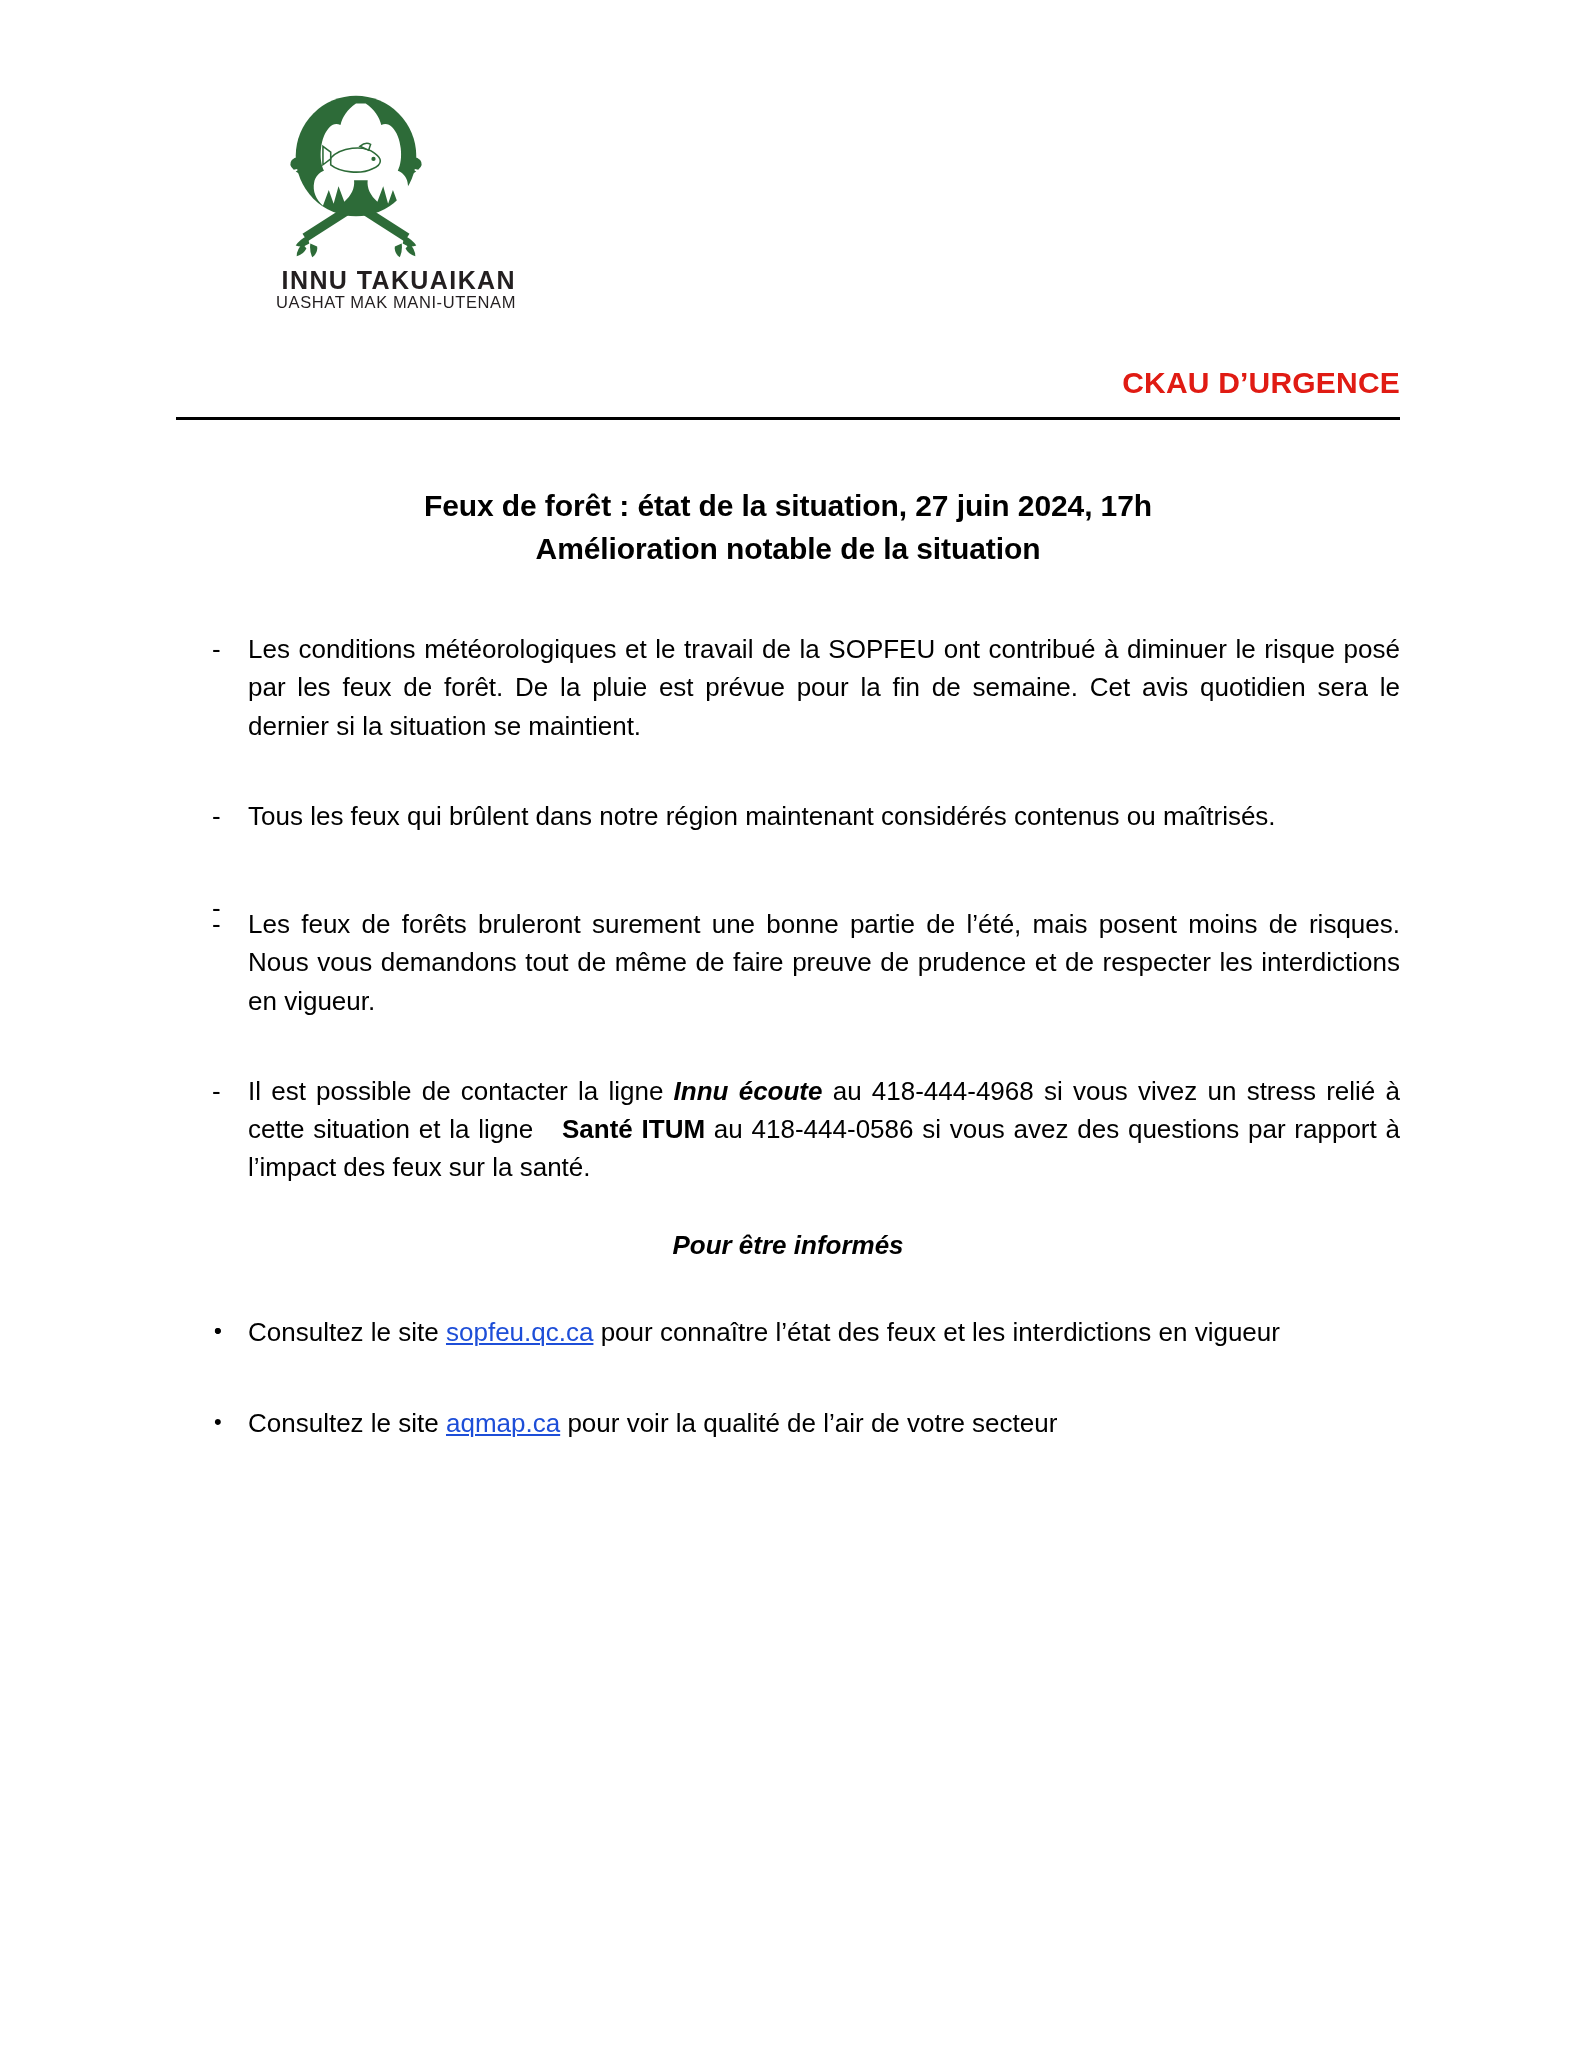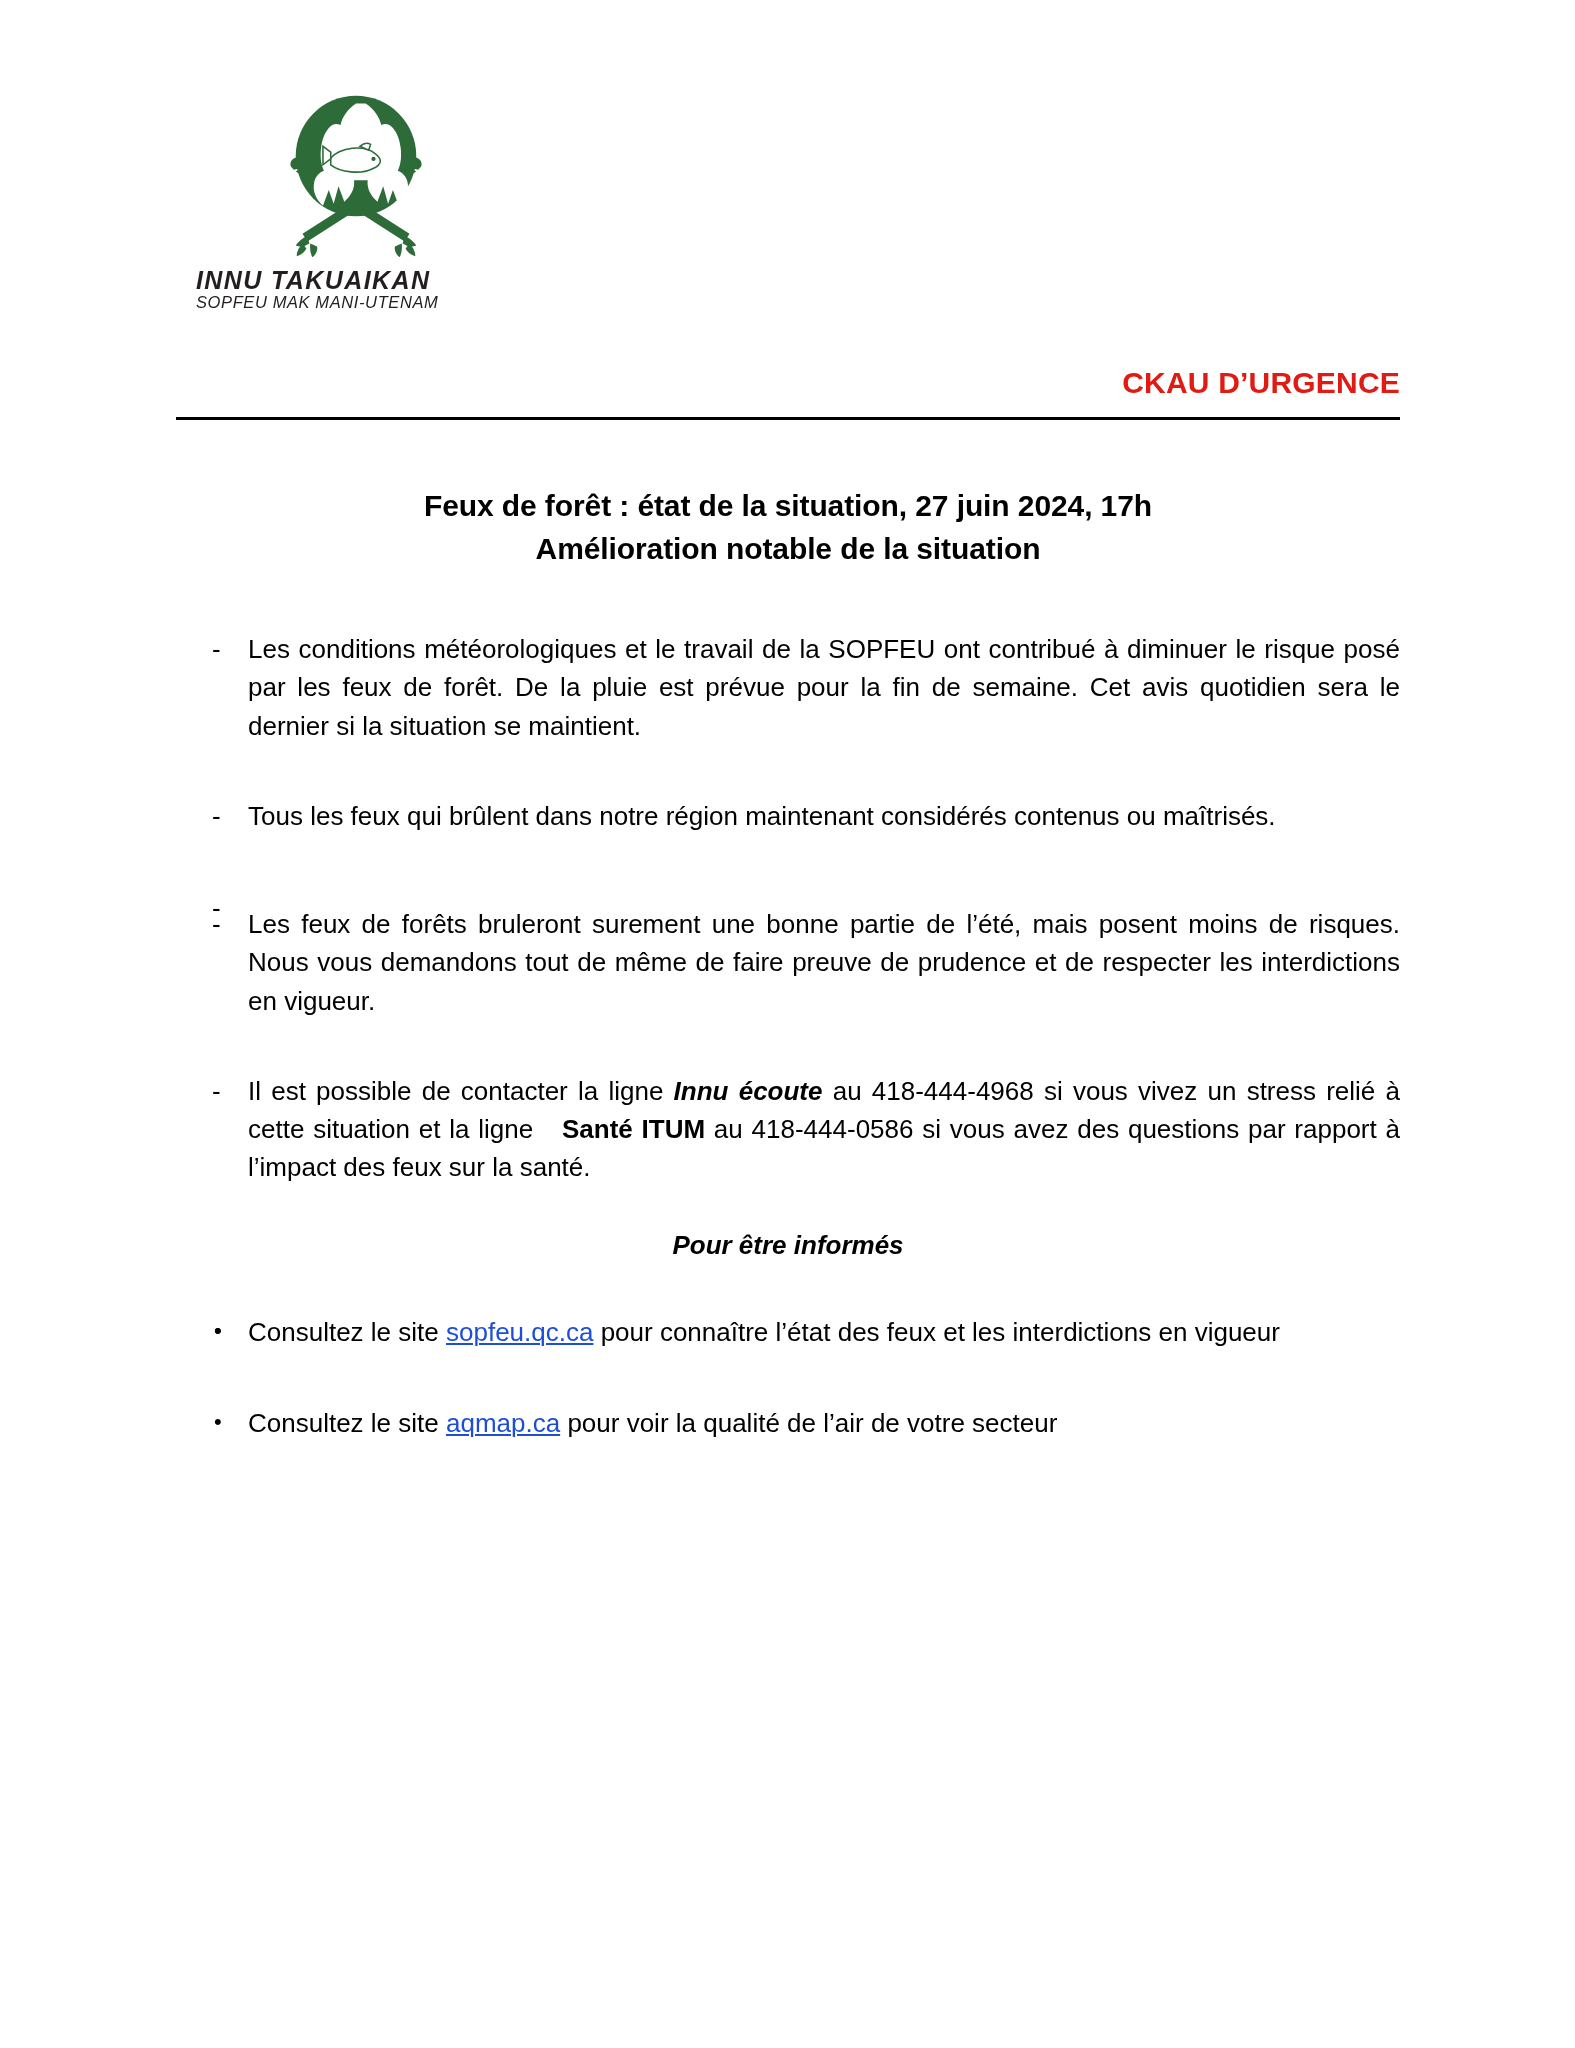--- a/index.html
+++ b/index.html
@@ -28,22 +28,21 @@
   .header {
     position: relative;
     height: 330px;
   }
 
   .logo-block {
     position: absolute;
     left: 196px;
     top: 88px;
     width: 320px;
-    text-align: left;
-    font-style: italic;
+    text-align: right;
   }
 
   .logo-mark {
     width: 200px;
     height: 175px;
     margin: 0 auto;
     display: block;
   }
 
   .logo-name {
@@ -214,21 +213,21 @@
 
         <g fill="#ffffff" stroke="#2d6b38" stroke-width="1.6">
           <path d="M74 72 c10 -11 34 -14 45 -5 c4 3 6 6 6 8 c0 3 -3 6 -8 8 c-12 6 -33 4 -43 -4 z"></path>
           <path d="M74 66 l-8 -6 l0 19 l8 -6 z"></path>
           <path d="M104 60 q6 -5 11 -2 l-2 6 z"></path>
         </g>
         <circle cx="118" cy="73" r="2.2" fill="#2d6b38"></circle>
       </svg>
 
       <div class="logo-name">INNU TAKUAIKAN</div>
-      <div class="logo-sub">SOPFEU MAK MANI-UTENAM</div>
+      <div class="logo-sub">UASHAT MAK MANI-UTENAM</div>
     </div>
 
     <div class="avis-urgence">CKAU D’URGENCE</div>
     <div class="header-rule"></div>
   </div>
 
   <div class="content">
 
     <div class="doc-title">
       <div>Feux de forêt : état de la situation, 27 juin 2024, 17h</div>

